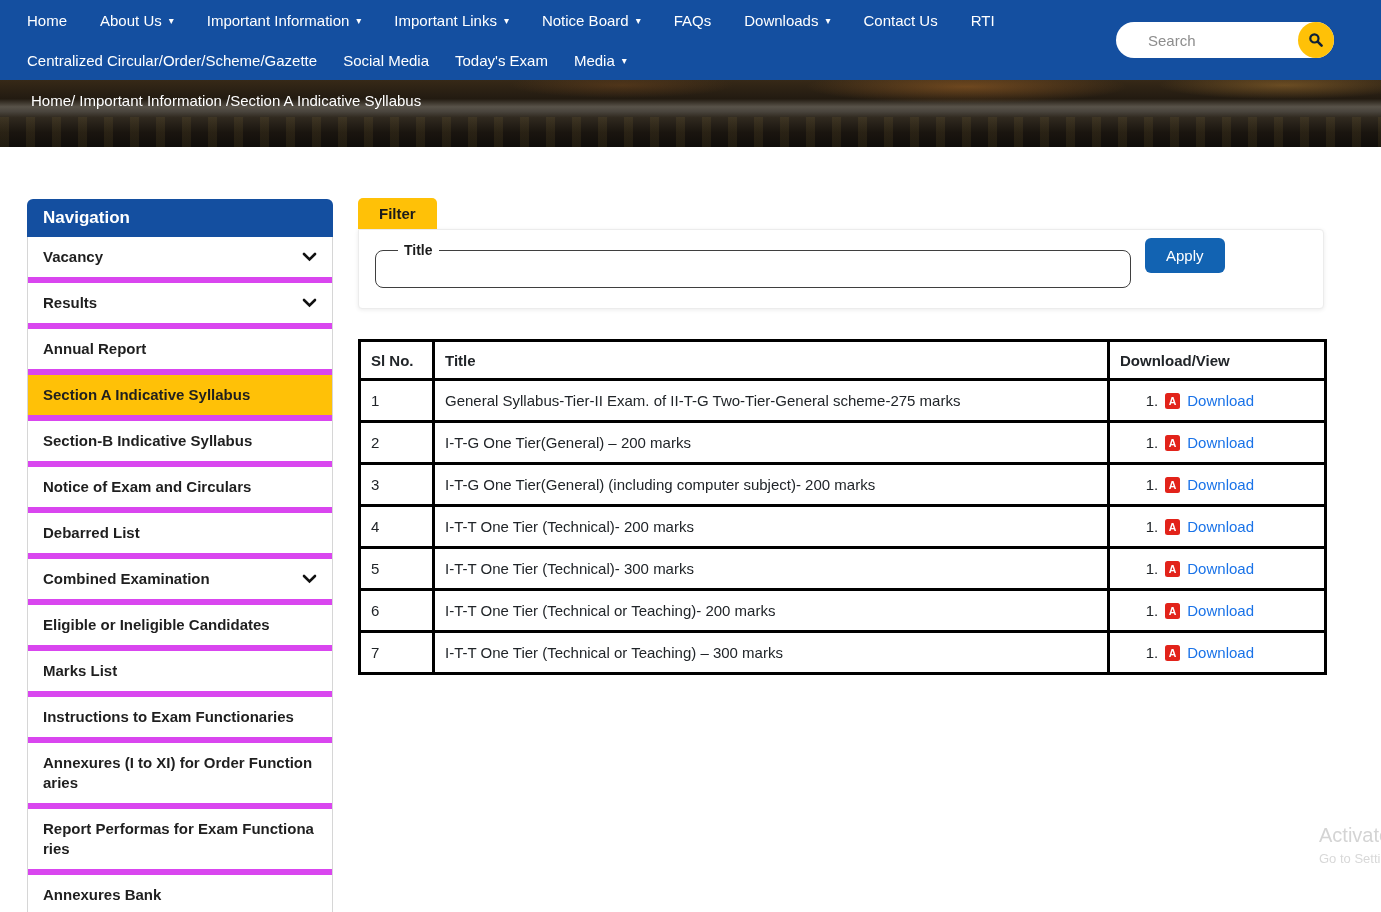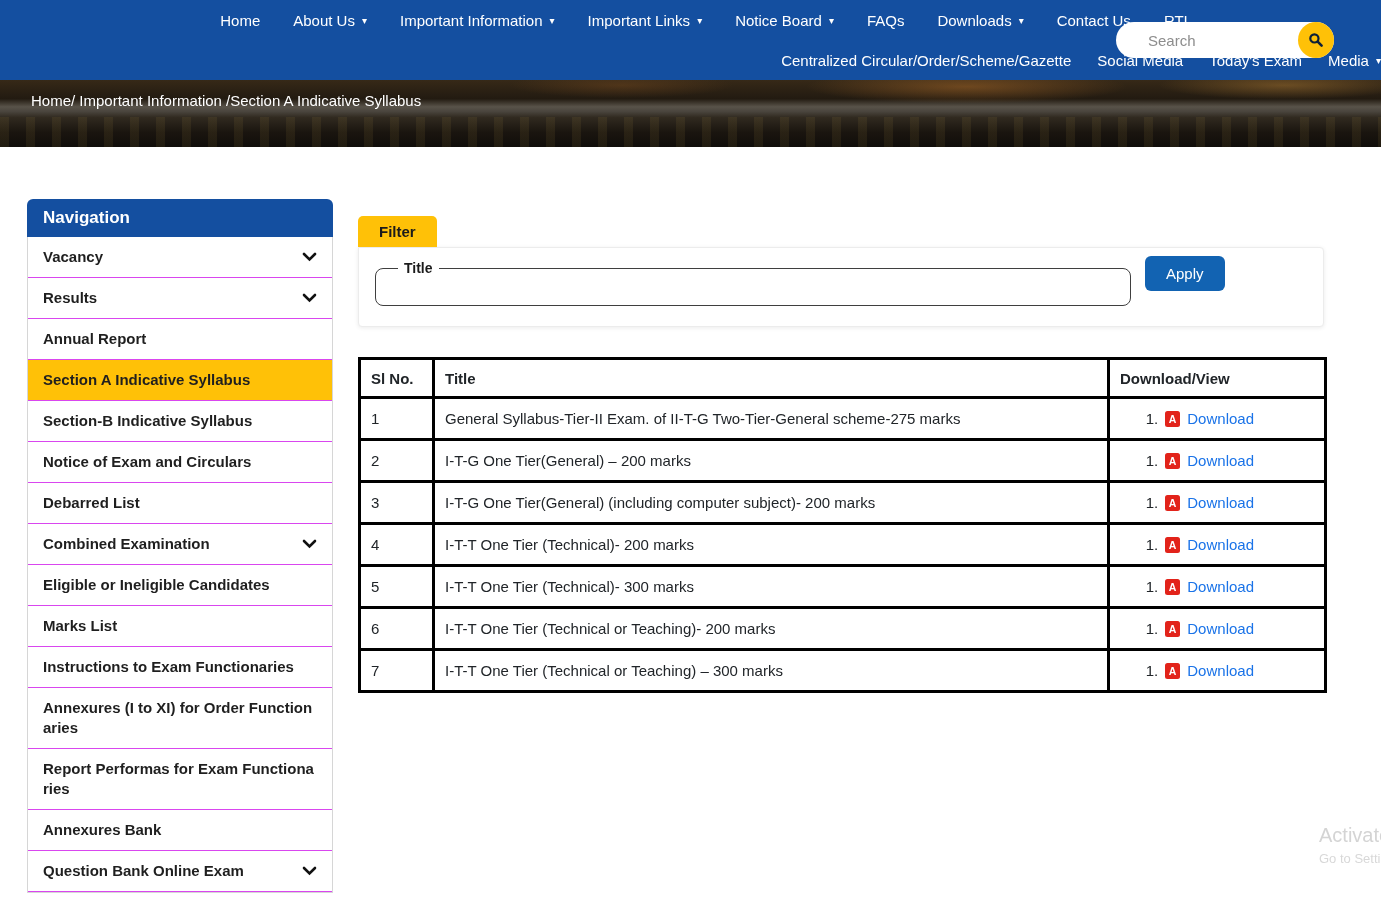--- a/index.html
+++ b/index.html
@@ -4,22 +4,22 @@
 <style>
   html,body{margin:0;padding:0;}
   body{
     width:1381px;height:912px;overflow:hidden;position:relative;
     font-family:"Liberation Sans","DejaVu Sans",sans-serif;
     background:#fff;color:#212529;
   }
   
   .topnav{position:relative;height:80px;background:var(--accent-blue,#144fa0);}
   .nav-row{display:flex;align-items:center;color:#fff;font-size:15px;padding-left:27px;}
-  .nav-row1{height:40px;gap:33px;justify-content:center;}
-  .nav-row2{height:40px;gap:26px;justify-content:flex-end;}
+  .nav-row1{height:40px;gap:33px;}
+  .nav-row2{height:40px;gap:26px;}
   .nav-item{display:flex;align-items:center;gap:7px;white-space:nowrap;cursor:pointer;}
   .caret{font-size:10px;line-height:1;position:relative;top:1px;}
   .search{position:absolute;top:22px;right:47px;width:218px;height:36px;background:#fff;border-radius:18px;}
   .search input{position:absolute;left:16px;top:0;width:170px;height:36px;border:none;outline:none;background:transparent;padding:0 0 0 16px;font-size:15px;color:#333;border-radius:18px;}
   .search input::placeholder{color:#8d8d8d;}
   .search-btn{position:absolute;right:0;top:0;width:36px;height:36px;border-radius:50%;border:none;background:var(--accent-yellow,#f2b705);display:flex;align-items:center;justify-content:center;cursor:pointer;padding:0;}
   
   .banner{
     height:67px;box-sizing:border-box;padding:12px 0 0 31px;
     background-color:#14100c;
@@ -33,25 +33,25 @@
     background-size:auto,auto,auto,100% 30px,auto;
     background-position:0 0,0 0,0 0,0 37px,0 0;
   }
   .breadcrumb{color:#fff;font-size:15px;cursor:pointer;display:inline-block;}
   
   .content{position:relative;height:765px;}
   
   .sidebar{position:absolute;left:27px;top:52px;width:306px;box-sizing:border-box;}
   .side-header{background:var(--accent-blue,#144fa0);color:#fff;font-size:17px;font-weight:bold;padding:9px 16px;border-radius:6px 6px 0 0;}
   .side-list{border:1px solid #d6d6d6;border-top:none;background:#fff;}
-  .side-item{display:flex;justify-content:space-between;align-items:center;padding:10px 15px;font-size:15px;font-weight:bold;color:#1f1f1f;border-bottom:1px solid #d946ef;background:#fff;cursor:pointer;line-height:20px;word-break:break-all;}
+  .side-item{display:flex;justify-content:space-between;align-items:center;padding:10px 15px;font-size:15px;font-weight:bold;color:#1f1f1f;border-bottom:6px solid #d946ef;background:#fff;cursor:pointer;line-height:20px;word-break:break-all;}
   .side-item.active{background:var(--accent-yellow,#ffc107);}
   .side-item svg{flex:0 0 auto;margin-left:8px;}
   
-  .main{position:absolute;left:358px;top:69px;width:966px;}
+  .main{position:absolute;left:358px;top:51px;width:966px;}
   .filter-tab{display:inline-block;background:var(--accent-yellow,#ffc107);color:#1b1b1b;font-size:15px;font-weight:bold;padding:7px 21px;border-radius:5px 5px 0 0;cursor:pointer;height:17px;line-height:17px;}
   .filter-panel{box-sizing:border-box;width:966px;height:80px;background:#fff;border:1px solid #ececec;border-radius:0 4px 4px 4px;box-shadow:0 1px 4px rgba(0,0,0,0.08);display:flex;align-items:flex-start;padding:4px 16px 0 16px;}
   .title-field{box-sizing:border-box;width:756px;height:46px;border:1px solid #3f3f3f;border-radius:8px;margin:8px 0 0 0;padding:0 12px;}
   .title-field legend{font-size:14px;font-weight:bold;color:#1b1b1b;padding:0 6px;margin-left:10px;}
   .title-field input{width:100%;border:none;outline:none;font-size:15px;height:22px;background:transparent;padding:0;}
   .apply-btn{margin:4px 0 0 14px;background:var(--apply-blue,#1263b2);color:#fff;border:none;border-radius:6px;padding:9px 21px;font-size:15px;cursor:pointer;}
   
   table.data-table{width:966px;border-collapse:collapse;font-size:15px;margin-top:30px;table-layout:fixed;}
   .data-table th,.data-table td{border:3px solid #000000;vertical-align:middle;}
   .data-table th{font-weight:bold;text-align:left;padding:8px 10px;height:20px;}

